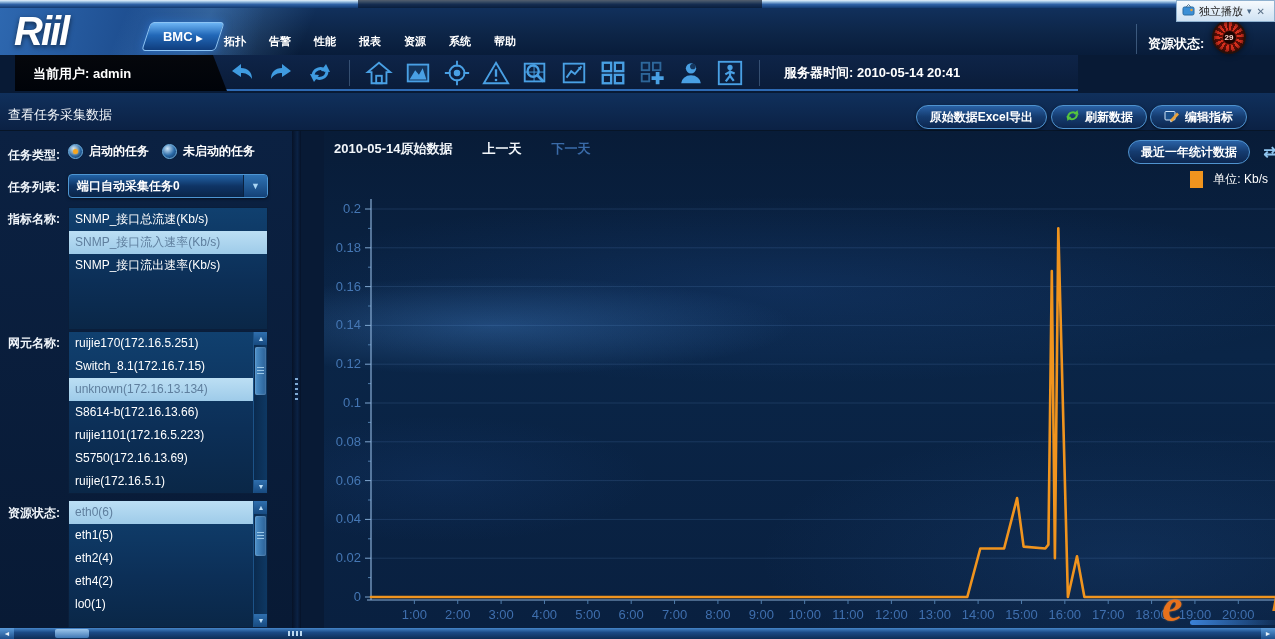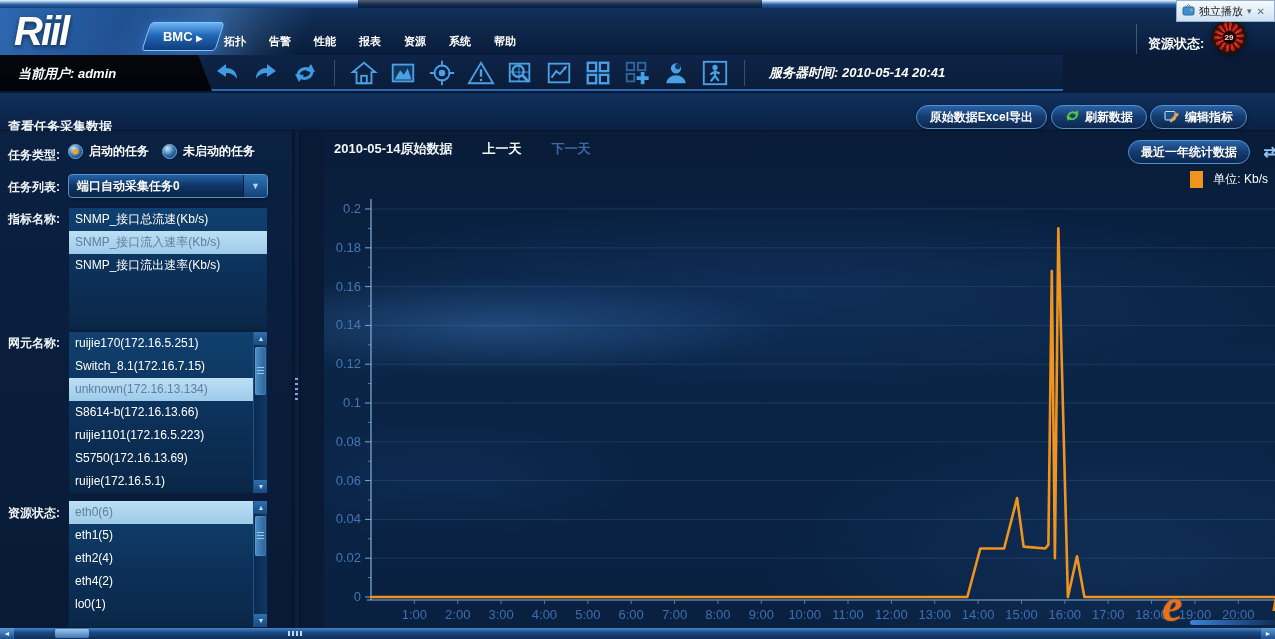--- a/index.html
+++ b/index.html
@@ -40,36 +40,36 @@
   .res-status-label { position:absolute; left:1148px; top:27px; color:#fff; font-weight:bold; font-size:13px; }
   .res-badge { position:absolute; left:1212px; top:12px; width:34px; height:34px; border-radius:50%;
     background:repeating-conic-gradient(#d6301e 0deg 13deg, #5e0e07 13deg 26deg);
     border:2px solid #26100a; box-shadow:0 0 6px rgba(0,0,0,.6), inset 0 0 4px rgba(0,0,0,.7);
     display:flex; align-items:center; justify-content:center; }
   .res-badge .core { width:15px; height:15px; border-radius:50%; background:#1c0402;
     border:1px solid #8f1b10; color:#ffd9d2; font-size:8px; font-weight:bold;
     display:flex; align-items:center; justify-content:center; }
 
   
-  .user-band { position:absolute; left:0; top:55px; width:1063px; height:36px;
+  .user-band { position:absolute; left:15px; top:55px; width:1063px; height:36px;
     background:linear-gradient(180deg,#0e2448 0%,#0a1c39 100%);
-    border-bottom:2px solid #2e6ab3;font-style:italic; }
+    border-bottom:2px solid #2e6ab3; }
   .user-black { position:absolute; left:0; top:0; width:212px; height:36px;
     background:linear-gradient(180deg,#05070c,#000309);
     clip-path:polygon(0 0, 198px 0, 212px 100%, 0 100%); }
   .cur-user { position:absolute; left:18px; top:10px; color:#fff; font-weight:bold; font-size:13px; }
   .tb-group { position:absolute; left:212px; top:3px; display:flex; align-items:center; gap:9px; }
   .tb-sep { width:1px; height:26px; background:rgba(160,200,240,.28); margin:0 5px; }
   .ticon { width:30px; height:30px; display:flex; align-items:center; justify-content:center; cursor:pointer; }
   .server-time { color:#fff; font-weight:bold; font-size:13px; margin-left:10px; white-space:nowrap; }
 
   
   .page-header { position:absolute; left:0; top:93px; width:1275px; height:38px;
     background:linear-gradient(180deg,#10305c 0%,#0b2144 100%); border-bottom:1px solid #071527; }
-  .page-title { position:absolute; left:8px; top:25px; color:#f2f6fa; font-weight:bold; font-size:13px; }
+  .page-title { position:absolute; left:8px; top:13px; color:#f2f6fa; font-weight:normal; font-size:13px; }
   .hbtn { position:absolute; top:12px; height:24px; border-radius:12px;
     background:linear-gradient(180deg,#2a62a6 0%,#153c70 48%,#0d2750 100%);
     border:1px solid #4f93cf; color:#fff; font-weight:bold; font-size:12px;
     display:flex; align-items:center; justify-content:center; gap:5px; padding:0 13px; cursor:pointer;
     box-shadow:0 1px 3px rgba(0,0,0,.5); white-space:nowrap; }
   .btn-export { right:228px; }
   .btn-refresh { right:128px; }
   .btn-edit { right:28px; }
 
   

